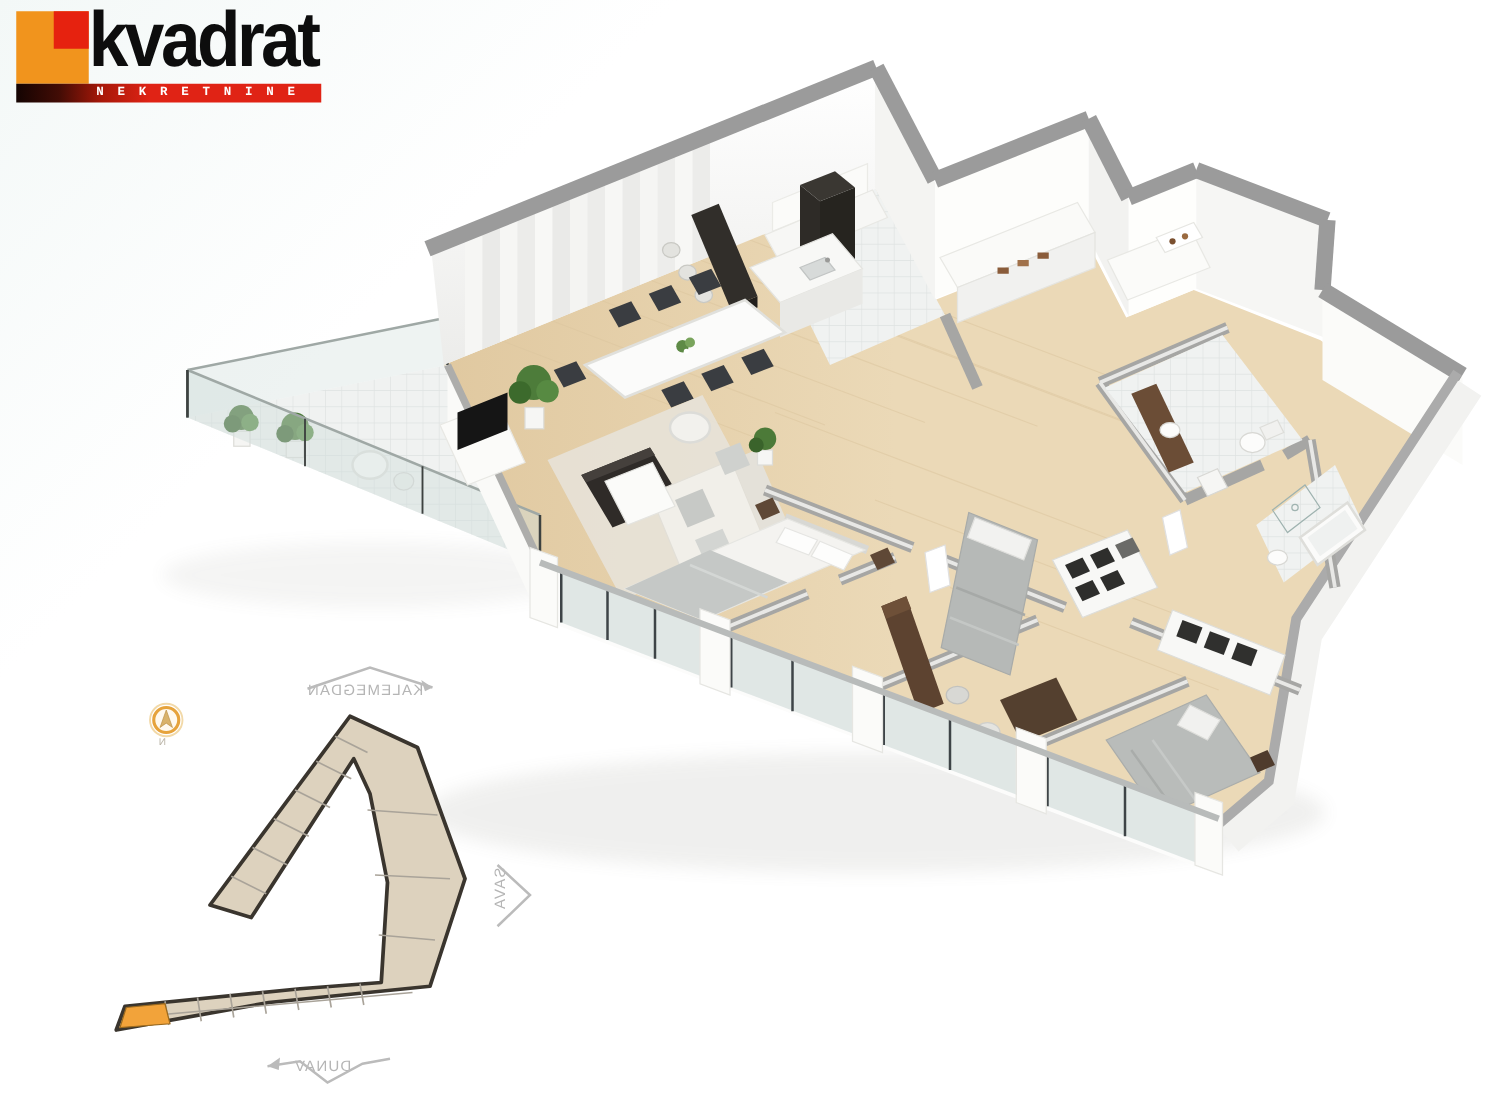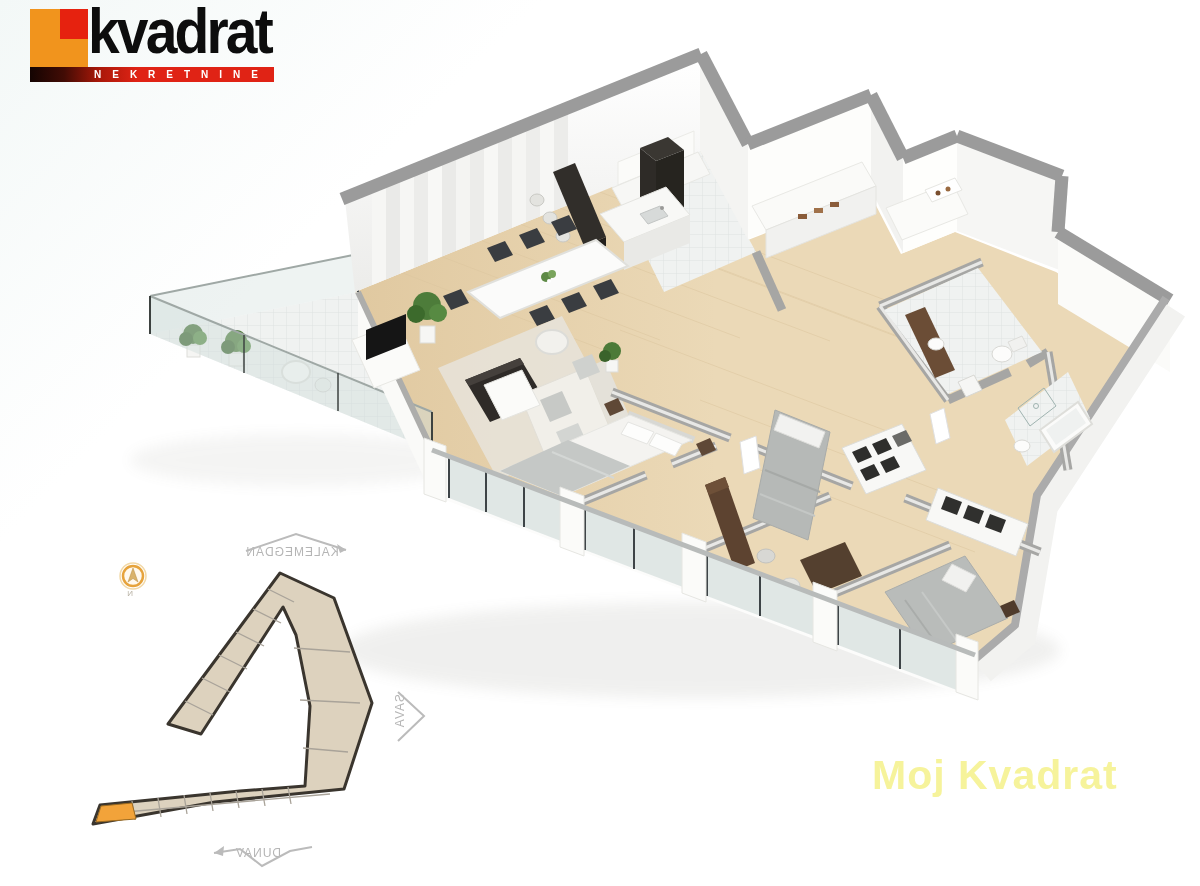--- a/index.html
+++ b/index.html
@@ -5,31 +5,32 @@
   html,body{margin:0;padding:0;}
   body{
     width:1200px;height:886px;overflow:hidden;position:relative;
     background:linear-gradient(135deg,#f3f8f7 0%,#ffffff 26%,#ffffff 100%);
     font-family:"Liberation Sans",sans-serif;
   }
   .stage{position:absolute;inset:0;width:1200px;height:886px;}
   svg.artwork{position:absolute;left:0;top:0;width:1200px;height:886px;display:block;}
 
   
-  .logo{position:absolute;left:26px;top:4px;width:256px;height:88px;}
+  .logo{position:absolute;left:9px;top:4px;width:256px;height:88px;}
   .logo-icon{position:absolute;left:4px;top:5px;width:58px;height:58px;background:#F1941D;}
   .logo-icon-red{position:absolute;right:0;top:0;width:28px;height:30px;background:#E6220F;}
   .logo-brand{
     position:absolute;left:62px;top:-6px;
     font-size:60px;font-weight:800;letter-spacing:-3px;color:#0D0D0D;
     transform:scale(.95,1.04);transform-origin:left top;line-height:66px;
   }
   .logo-bar{
     position:absolute;left:4px;top:63px;width:244px;height:15px;
     background:linear-gradient(90deg,#140402 0%,#420c05 14%,#a81809 28%,#e02315 44%,#e02315 100%);
+    font-family:Liberation Mono, monospace;
   }
   .logo-bar span{
     position:absolute;left:64px;top:2px;color:#ffffff;
     font-size:10px;font-weight:700;letter-spacing:11px;white-space:nowrap;
   }
 
   
   .contact{position:absolute;left:872px;top:750px;color:#F6F39B;font-weight:700;letter-spacing:1px;}
   .contact .l1{font-size:41px;line-height:50px;}
   .contact .l2{font-size:45px;line-height:54px;letter-spacing:2px;}
@@ -472,16 +473,15 @@
   <div class="logo-icon">
     <div class="logo-icon-red"></div>
   </div>
   <div class="logo-brand">kvadrat</div>
   <div class="logo-bar">
     <span>NEKRETNINE</span>
   </div>
 </div>
 
 <div class="contact">
-  <div class="l1">Moj Kvadrat</div>
 </div>
 
 </div>
 
 </body></html>

